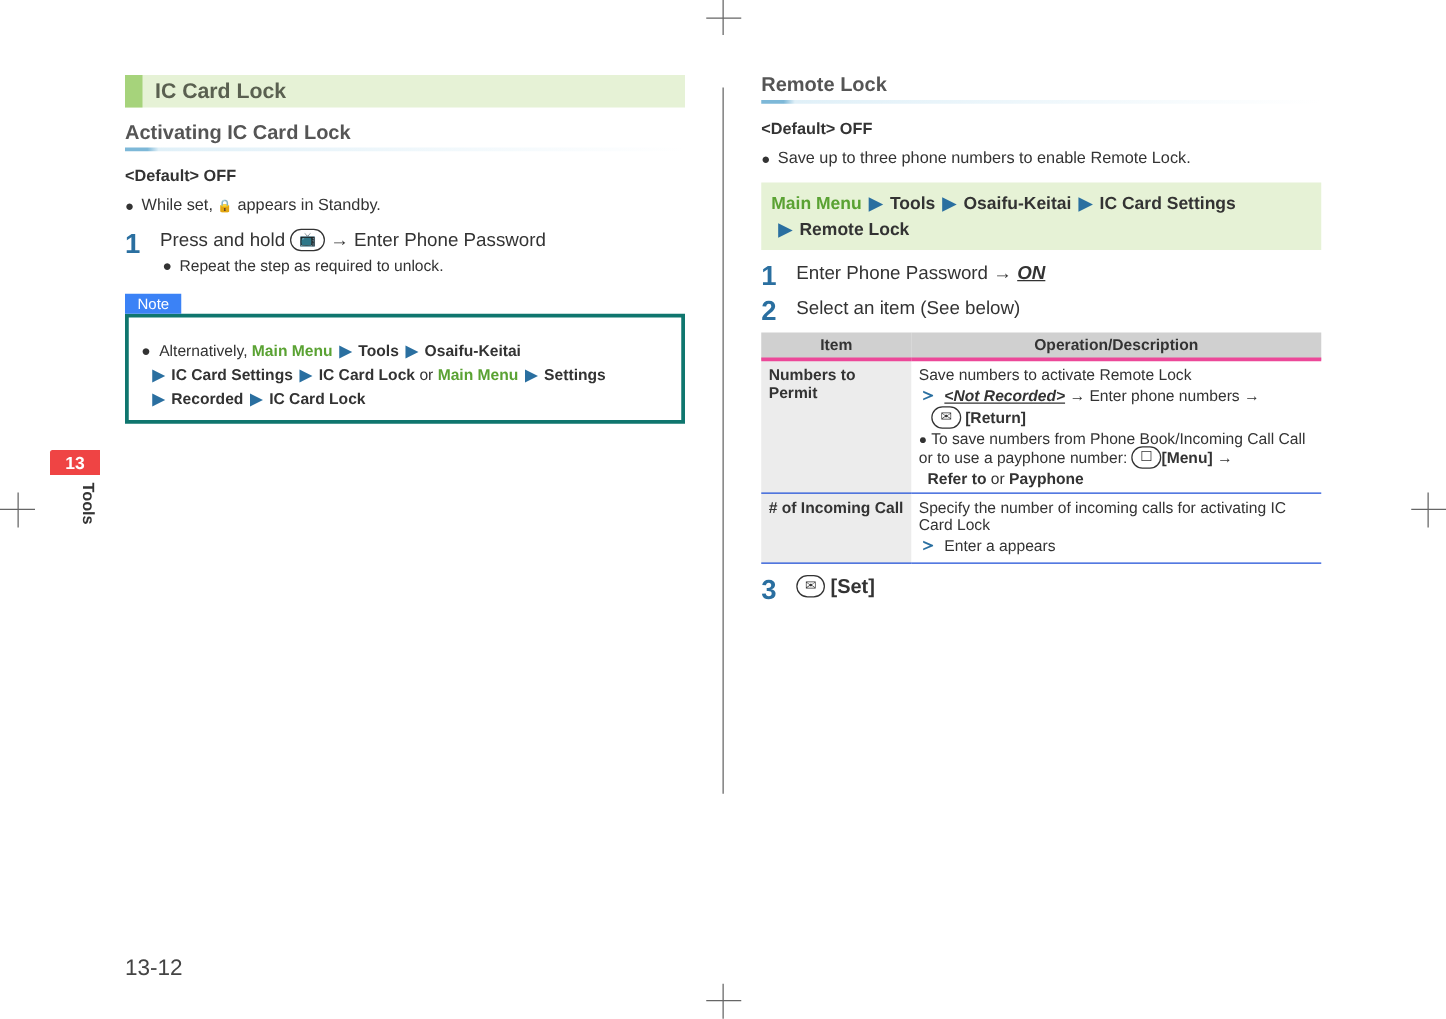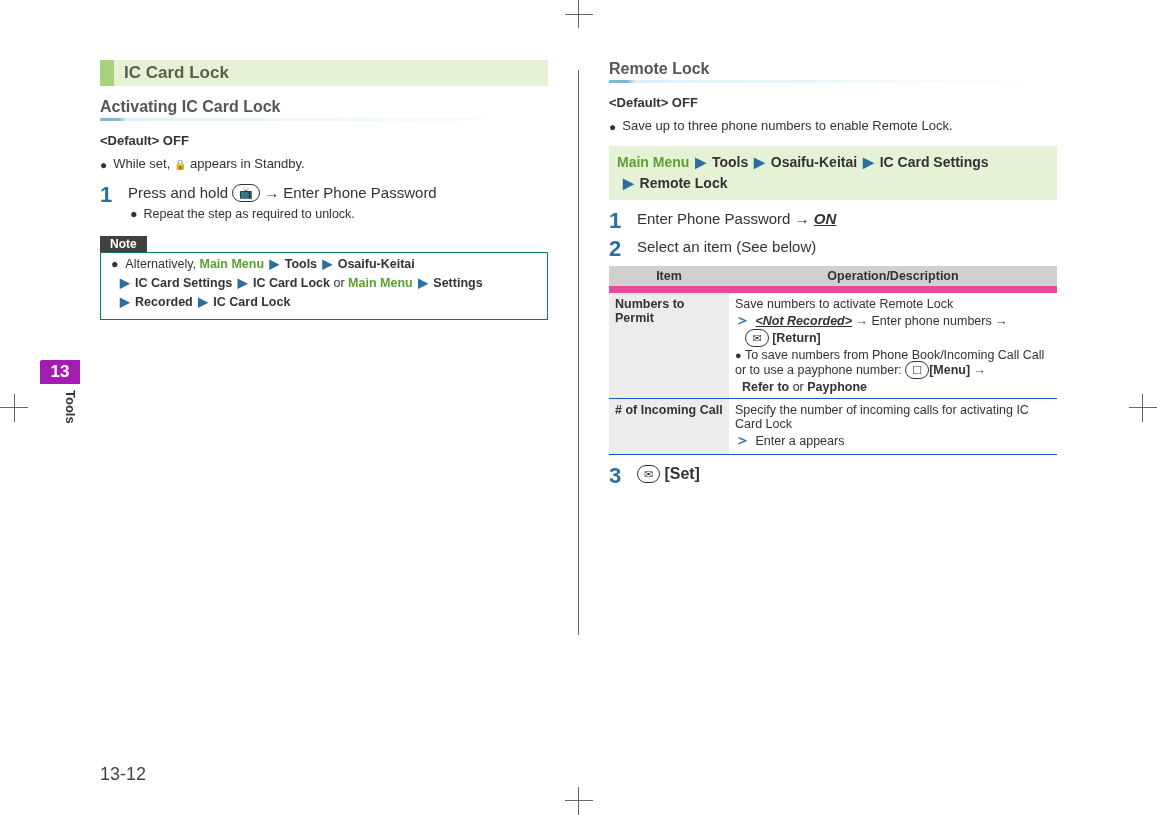--- a/index.html
+++ b/index.html
@@ -66,38 +66,38 @@
     display:inline-block;
     border: 1.5px solid #333;
     border-radius: 10px;
     padding: 0 6px;
     font-size: 11px;
     line-height: 16px;
     vertical-align: middle;
     position: relative;
     top: -1px;
   }
-  .note-label { background: #404040; color: #fff; font-size: 12px; font-weight: bold; padding: 1px 10px; display:inline-block; }
-  .note-box { border: 1px solid #0f766e; padding: 2px 10px 8px 10px; font-size: 12.5px; line-height: 1.5; }
+  .note-label { background: #3b82f6; color: #fff; font-size: 12px; font-weight: normal; padding: 1px 10px; display:inline-block; }
+  .note-box { border: 3px solid #0f766e; padding: 18px 10px 8px 10px; font-size: 12.5px; line-height: 1.5; }
   .note-box .dot { margin-right: 4px; }
   .menu-green { color: #5aa233; font-weight: bold; }
   .menu-arrow { color: #2a6fa0; font-weight: bold; margin: 0 2px; }
   .menu-bold { font-weight: bold; }
   .tab-side {
     position: absolute;
     left: -60px;
     top: 300px;
     width: 40px;
   }
   .tab-num {
-    background: #a21caf;
+    background: #ef4444;
     color: #fff;
     text-align: center;
     font-weight: bold;
-    font-size: 17px;
+    font-size: 14px;
     padding: 2px 0;
     border-radius: 2px 0 0 0;
   }
   .tab-label {
     writing-mode: vertical-rl;
     font-weight: bold;
     font-size: 13px;
     padding: 6px 2px 6px 0;
     color: #333;
     text-align: center;
@@ -105,21 +105,21 @@
   }
   .page-num { position: absolute; left: 0; bottom: -30px; font-size: 18px; color: #444; }
   .menu-path-box {
     background: #e6f2d6;
     padding: 6px 8px;
     font-size: 14px;
     line-height: 1.5;
     margin-bottom: 10px;
   }
   table.ops { width: 100%; border-collapse: collapse; font-size: 12.5px; margin-top: 4px; }
-  table.ops th { background: #d0d0d0; font-weight: bold; padding: 3px 6px; text-align: center; border-bottom: 7px solid #ec4899; }
+  table.ops th { background: #d0d0d0; font-weight: bold; padding: 3px 6px; text-align: center; border-bottom: 3px solid #ec4899; }
   table.ops th:first-child { width: 120px; }
   table.ops td { padding: 4px 6px; vertical-align: top; border-bottom: 1px solid #1d4ed8; }
   table.ops td.itemcell { background: #ececec; font-weight: bold; }
   .gt { color: #2a6fa0; font-weight: bold; font-size: 15px; margin-right: 2px; }
   .ital-bold { font-style: italic; font-weight: bold; text-decoration: underline; }
   .icon-small { font-size: 10px; }
 </style>
 </head>
 <body>
 

